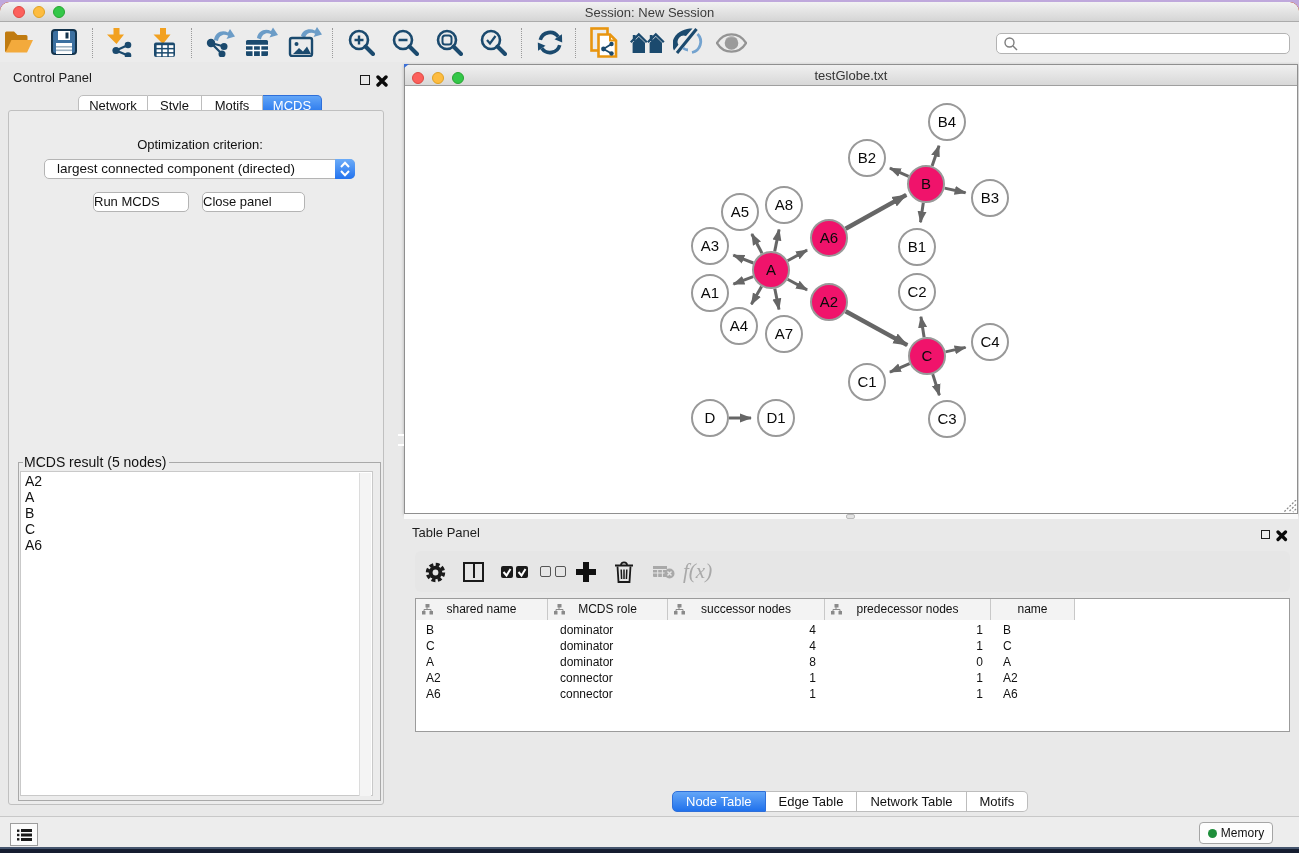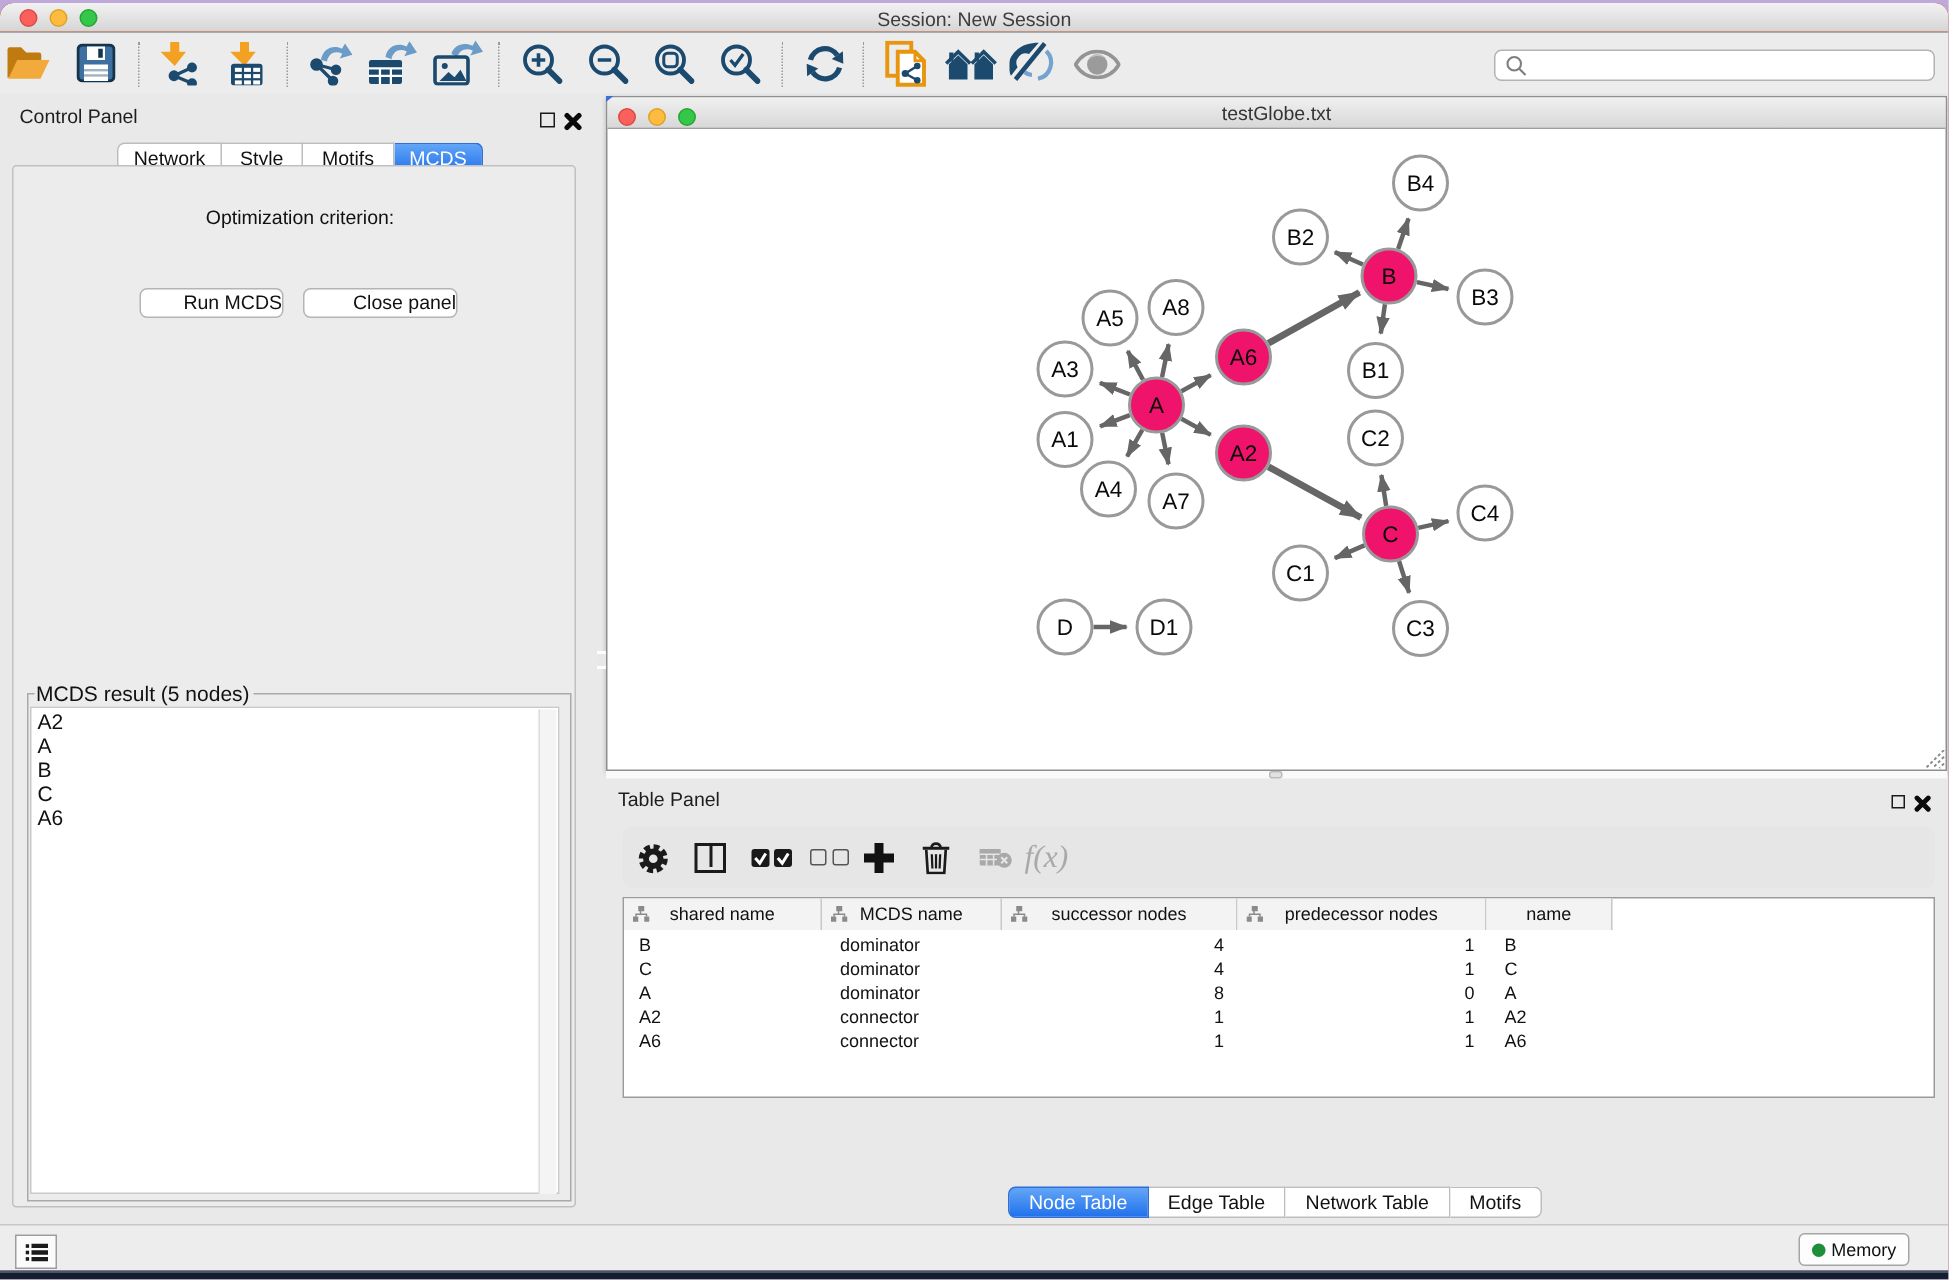--- a/index.html
+++ b/index.html
@@ -21,21 +21,21 @@
 .wbtn{position:absolute;font-size:12px;color:#111}
 .tabrow{position:absolute;display:flex;height:21px;font-size:13px}
 .tabrow .tab{background:#fff;border:1px solid #bdbdbd;border-left:none;color:#111;display:flex;align-items:center;justify-content:center}
 .tabrow .tab:first-child{border-left:1px solid #bdbdbd;border-radius:5px 0 0 5px}
 .tabrow .tab:last-child{border-radius:0 5px 5px 0}
 .tabrow .tab.sel{background:linear-gradient(#63a6f7,#2071ec);border-color:#2e6fd9;color:#fff}
 #cp-inner{position:absolute;left:8px;top:108px;width:376px;height:695px;background:#ececec;border:1px solid #c0c0c0;border-radius:3px}
 #opt-label{position:absolute;left:0;width:382px;top:26px;text-align:center;font-size:13px;color:#111}
 #dd{position:absolute;left:35px;top:48px;width:311px;height:20px;background:#fff;border:1px solid #b4b4b4;border-radius:5px;font-size:13.5px;color:#111;text-align:left;padding-left:12px;line-height:18px}
 #dd .step{position:absolute;right:-1px;top:-1px;width:20px;height:20px;background:linear-gradient(#6cacf8,#2373ee);border-radius:0 5px 5px 0}
-.btn{position:absolute;height:20px;background:#fff;border:1px solid #b4b4b4;border-radius:5px;font-size:13px;color:#111;text-align:right;line-height:18px}
+.btn{position:absolute;height:20px;background:#fff;border:1px solid #b4b4b4;border-radius:5px;font-size:13px;color:#111;text-align:left;line-height:18px}
 #fs{position:absolute;left:9px;top:351px;width:363px;height:339px;border:1px solid #a9a9a9}
 #fs-legend{position:absolute;left:4px;top:-9px;background:#ececec;padding:0 3px 0 1px;font-size:14px;color:#111}
 #fs-list{position:absolute;left:1px;top:8px;width:353px;height:325px;background:#fff;border:1px solid #c9c9c9}
 #fs-list .sb{position:absolute;right:1px;top:1px;width:12px;height:323px;background:#f4f4f4;border-left:1px solid #dcdcdc}
 #fs-list .it{position:absolute;left:4px;font-size:14px;color:#111}
 
 #nw{position:absolute;left:404px;top:62px;width:894px;height:450px;background:#fff;border:1px solid #8f8f8f;box-shadow:0 1px 3px rgba(0,0,0,.25)}
 #nw-tb{position:absolute;left:0;top:0;width:892px;height:21px;background:linear-gradient(#f0f0f0,#d8d8d8);border-bottom:1px solid #9f9f9f}
 #nw-tb .tt{position:absolute;left:0;right:0;top:3px;text-align:center;font-size:13px;color:#343434}
 #nw svg.graph{position:absolute;left:0;top:22px}
@@ -189,20 +189,25 @@
       <path d="M2 2 L10 10 M10 2 L2 10" stroke="#0a0a0a" stroke-width="3.4" stroke-linecap="round"></path>
     </svg>
   <div class="tabrow" style="left:78px;top:93px">
     <div class="tab" style="width:70px">Network</div>
     <div class="tab" style="width:54px">Style</div>
     <div class="tab" style="width:61px">Motifs</div>
     <div class="tab sel" style="width:59px">MCDS</div>
   </div>
   <div id="cp-inner">
     <div id="opt-label">Optimization criterion:</div>
+    <div id="dd">largest connected component (directed)<span class="step">
+          <svg width="20" height="20" viewBox="0 0 20 20">
+            <path d="M6 8 l4-4.2 4 4.2 M6 12 l4 4.2 4-4.2" stroke="#fff" stroke-width="2" fill="none"></path>
+          </svg>
+        </span></div>
     <div class="btn" style="left:84px;top:81px;width:96px">Run MCDS</div>
     <div class="btn" style="left:193px;top:81px;width:103px">Close panel</div>
     <div id="fs">
       <div id="fs-legend">MCDS result (5 nodes)</div>
       <div id="fs-list">
         <div class="sb"></div>
         <div class="it" style="top:1px">A2</div>
         <div class="it" style="top:17px">A</div>
         <div class="it" style="top:33px">B</div>
         <div class="it" style="top:49px">C</div>
@@ -350,21 +355,21 @@
         <g stroke="#e6e6e6" stroke-width="1">
           <path d="M0 3.5 h14 M0 7 h14 M4.7 3.5 v7.5 M9.4 3.5 v7.5"></path>
         </g>
         <circle cx="16.5" cy="7.5" r="5" fill="#a9a9a9"></circle>
         <path d="M14.5 5.5 l4 4 M18.5 5.5 l-4 4" stroke="#e6e6e6" stroke-width="1.4"></path>
       </svg>
     <div class="abs" style="left:268px;top:8px;font-family:'Liberation Serif',serif;font-style:italic;font-size:21px;color:#a9a9a9">f(x)</div>
   </div>
   <div id="tbl">
     <div class="hdr" style="left:0;width:132px">shared name</div>
-    <div class="hdr" style="left:132px;width:120px">MCDS name</div>
+    <div class="hdr" style="left:132px;width:120px">MCDS role</div>
     <div class="hdr" style="left:252px;width:157px">successor nodes</div>
     <div class="hdr" style="left:409px;width:166px">predecessor nodes</div>
     <div class="hdr" style="left:575px;width:84px">name</div>
     <svg class="abs" style="left:6px;top:5px" width="11" height="11">
         <g fill="#8a8a8a">
           <rect x="3.5" y="0" width="4" height="3.5"></rect>
           <rect x="0" y="7" width="3.5" height="3.5"></rect>
           <rect x="7.5" y="7" width="3.5" height="3.5"></rect>
           <path d="M5,3 v2 M2,7 V5.5 h7 V7" stroke="#8a8a8a" fill="none"></path>
         </g>

